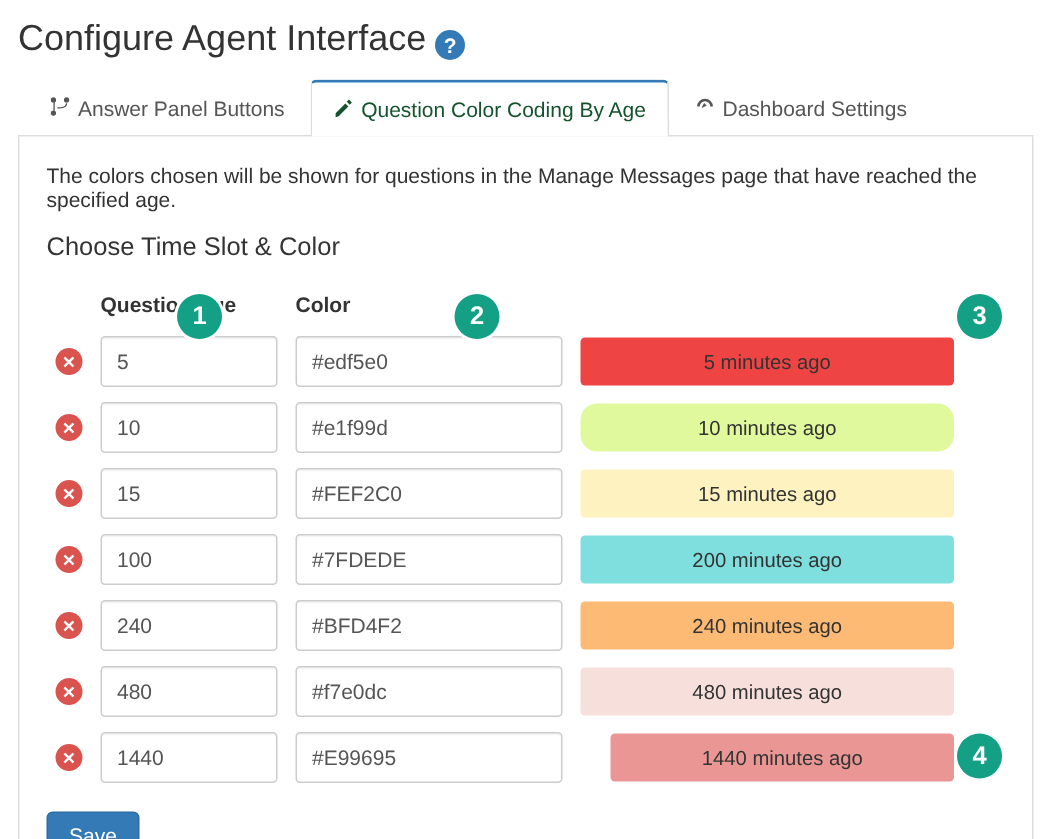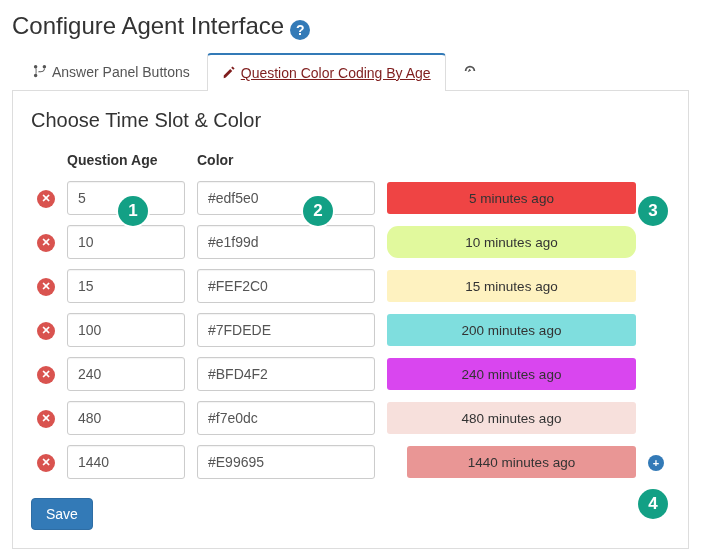--- a/index.html
+++ b/index.html
@@ -2,24 +2,24 @@
 <html><head>
 <meta charset="utf-8">
 <style>
 * { box-sizing: border-box; margin: 0; padding: 0; }
 body { font-family: "Helvetica Neue", Helvetica, Arial, sans-serif; color: #333; background: #fff; width: 701px; }
 .page { padding: 8px 12px; }
 h2.page-title { font-size: 24px; font-weight: 500; color: #333; margin: 4px 0 12px 0; display: flex; align-items: flex-end; gap: 6px; }
 .help-icon-circle { width: 20px; height: 20px; border-radius: 50%; background: #337ab7; color: #fff; display: inline-flex; align-items: center; justify-content: center; font-size: 14px; font-weight: bold; }
 .nav-tabs { border-bottom: 1px solid #ddd; display: flex; gap: 2px; padding-left: 6px; }
 .nav-tab { padding: 10px 14px; font-size: 14px; color: #555; display: flex; align-items: flex-start; gap: 5px; border: 1px solid transparent; border-bottom: none; border-radius: 4px 4px 0 0; cursor: pointer; position: relative; top: 1px; }
-.nav-tab.active { border-color: #337ab7 #ddd #fff #ddd; border-top: 2px solid #337ab7; background: #fff; color: #7f1d1d; text-decoration: underline; }
+.nav-tab.active { border-color: #337ab7 #ddd #fff #ddd; border-top: 2px solid #337ab7; background: #fff; color: #14532d; }
 .tab-content { padding: 18px 18px; border: 1px solid #ddd; border-top: none; }
 .desc { font-size: 14px; color: #333; margin-bottom: 14px; }
-.subhead { font-size: 20px; margin-bottom: 14px; }
+.subhead { font-size: 17px; margin-bottom: 14px; }
 table.rows { width: 100%; border-collapse: collapse; }
 table.rows th { text-align: left; font-size: 14px; font-weight: 700; padding: 6px 6px 8px 6px; }
 table.rows td { padding: 5px 6px; vertical-align: middle; }
 .col-del { width: 26px; }
 .col-age { width: 130px; }
 .col-color { width: 190px; }
 .col-prev { width: auto; }
 .col-add { width: 22px; }
 .del-btn { width: 18px; height: 18px; border-radius: 50%; background: #d9534f; color: #fff; display: inline-flex; align-items: center; justify-content: center; font-size: 11px; font-weight: bold; cursor: pointer; }
 .add-btn { width: 16px; height: 16px; border-radius: 50%; background: #337ab7; color: #fff; display: inline-flex; align-items: center; justify-content: center; font-size: 11px; font-weight: bold; cursor: pointer; }
@@ -49,24 +49,26 @@
     <div class="nav-tab active">
       <svg class="ico" viewBox="0 0 16 16">
           <path d="M12.1 1.6l2.3 2.3-1.6 1.6-2.3-2.3 1.6-1.6zM2 12l7.4-7.4 2.3 2.3L4.3 14.3 2 15l0-3z"></path>
         </svg>
       <span>Question Color Coding By Age</span>
     </div>
     <div class="nav-tab">
       <svg class="ico" viewBox="0 0 16 16">
           <path d="M8 2a6 6 0 0 0-6 6h2a4 4 0 1 1 8 0h2a6 6 0 0 0-6-6zm-.7 3.3l-2 4 4-2-2-2z"></path>
         </svg>
+      <span>Dashboard Settings</span>
     </div>
   </div>
 
   <div class="tab-content rel">
+    <p class="desc">The colors chosen will be shown for questions in the Manage Messages page that have reached the specified age.</p>
     <p class="subhead">Choose Time Slot &amp; Color</p>
 
     <table class="rows">
       <thead>
         <tr>
           <th class="col-del"></th>
           <th class="col-age">Question Age</th>
           <th class="col-color">Color</th>
           <th class="col-prev"></th>
           <th class="col-add"></th>
@@ -107,21 +109,21 @@
             <td class="col-prev">
               <div class="preview" style="background: rgb(127, 222, 222);">200 minutes ago</div>
             </td>
             <td class="col-add"></td>
           </tr>
           <tr>
             <td class="col-del"><span class="del-btn">✕</span></td>
             <td class="col-age"><input class="age-input" value="240" style=""></td>
             <td class="col-color"><input class="color-input" value="#BFD4F2" style=""></td>
             <td class="col-prev">
-              <div class="preview" style="background: #d946ef;">240 minutes ago</div>
+              <div class="preview" style="background: #fdba74;">240 minutes ago</div>
             </td>
             <td class="col-add"></td>
           </tr>
           <tr>
             <td class="col-del"><span class="del-btn">✕</span></td>
             <td class="col-age"><input class="age-input" value="480" style=""></td>
             <td class="col-color"><input class="color-input" value="#f7e0dc" style=""></td>
             <td class="col-prev">
               <div class="preview" style="background: rgb(247, 224, 220); text-align: right;">480 minutes ago</div>
             </td>

